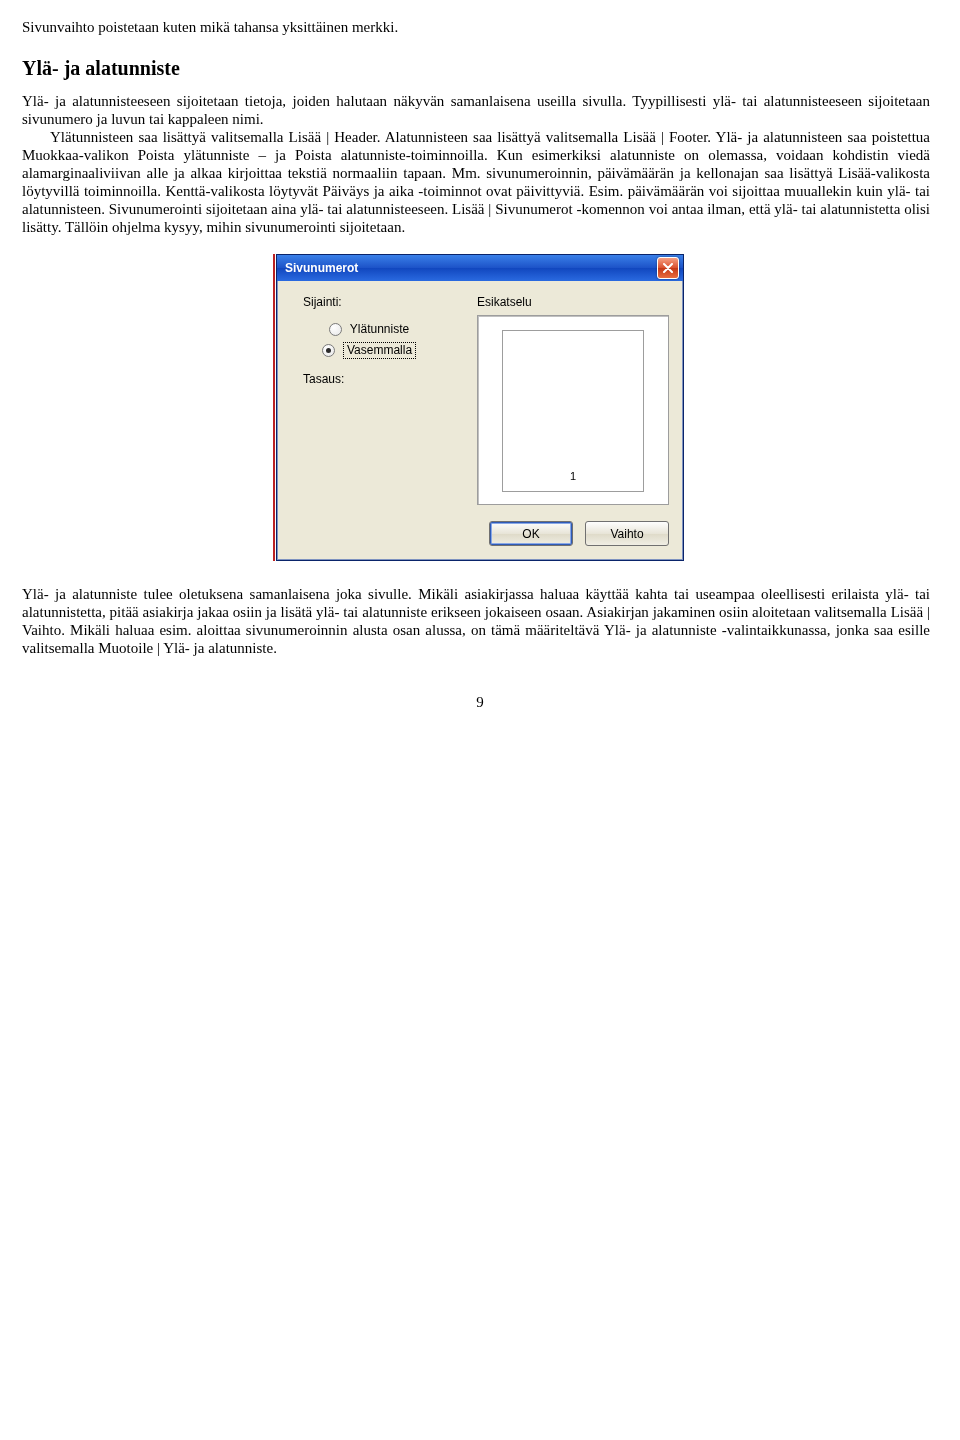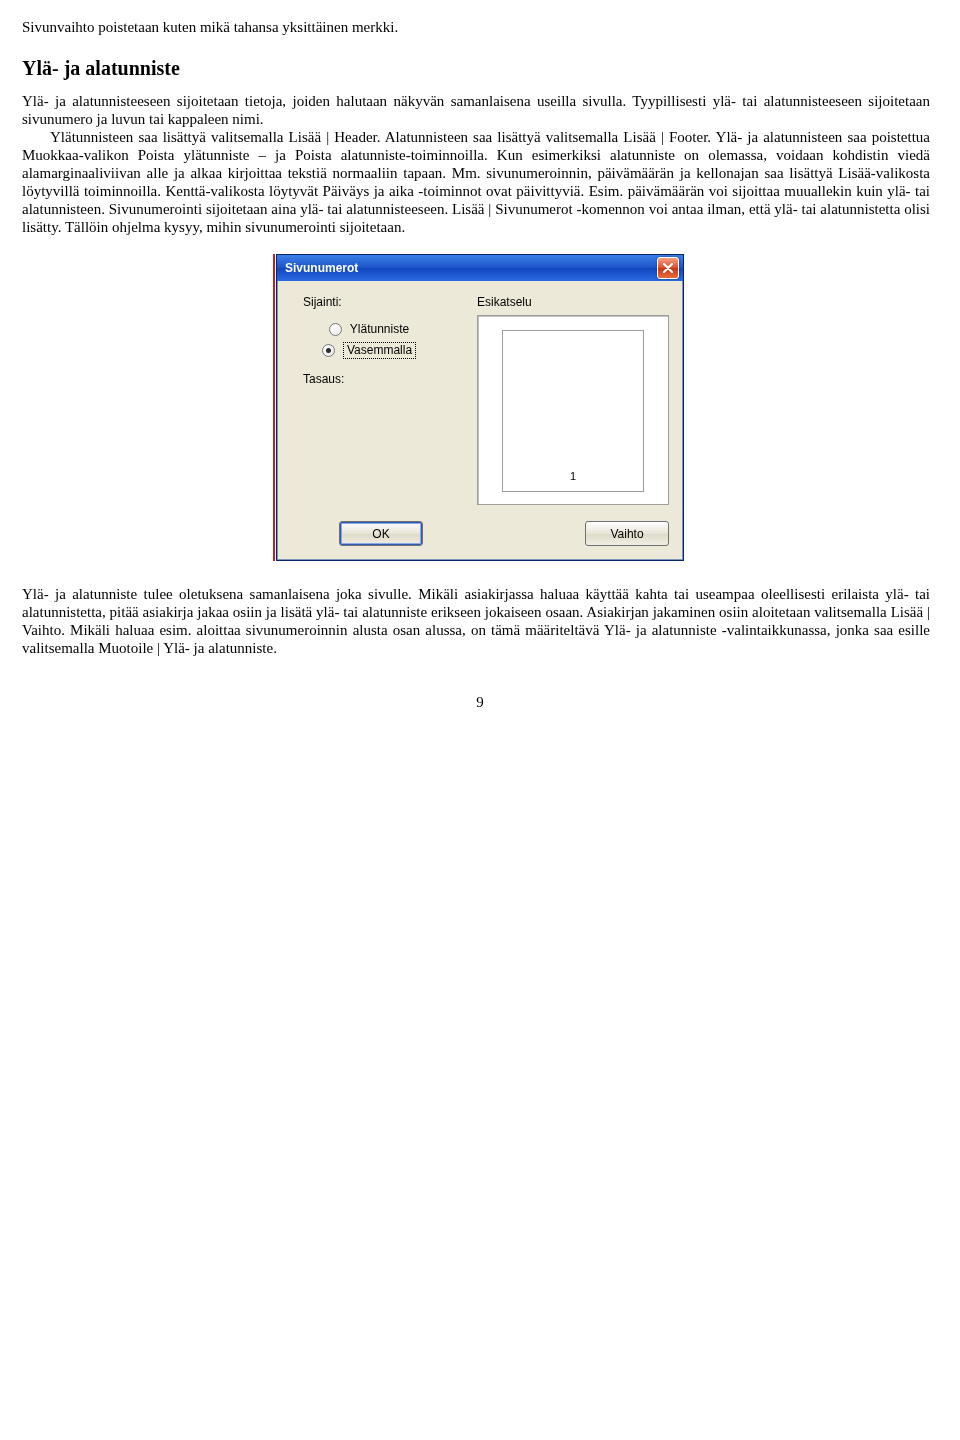--- a/index.html
+++ b/index.html
@@ -99,23 +99,22 @@
     border: 1px solid #9d9d9d;
   }
   .preview-footer {
     position: absolute;
     left: 0; right: 0; bottom: 8px;
     display: flex; justify-content: center;
     font-size: 11px;
   }
   .button-row {
     display: flex; gap: 12px;
-    justify-content: space-between;
+    justify-content: flex-end;
     padding: 0 14px 14px 14px;
-    margin-left: 48px;
   }
   .winbtn {
     width: 82px; height: 23px;
     background: linear-gradient(to bottom,#fefefe,#e8e5d8 50%,#dedac8 51%,#f0eee4);
     border: 1px solid #707070;
     border-radius: 3px;
     font-family: Tahoma, Arial, sans-serif;
     font-size: 12px;
     display: inline-flex; align-items: center; justify-content: center;
   }

